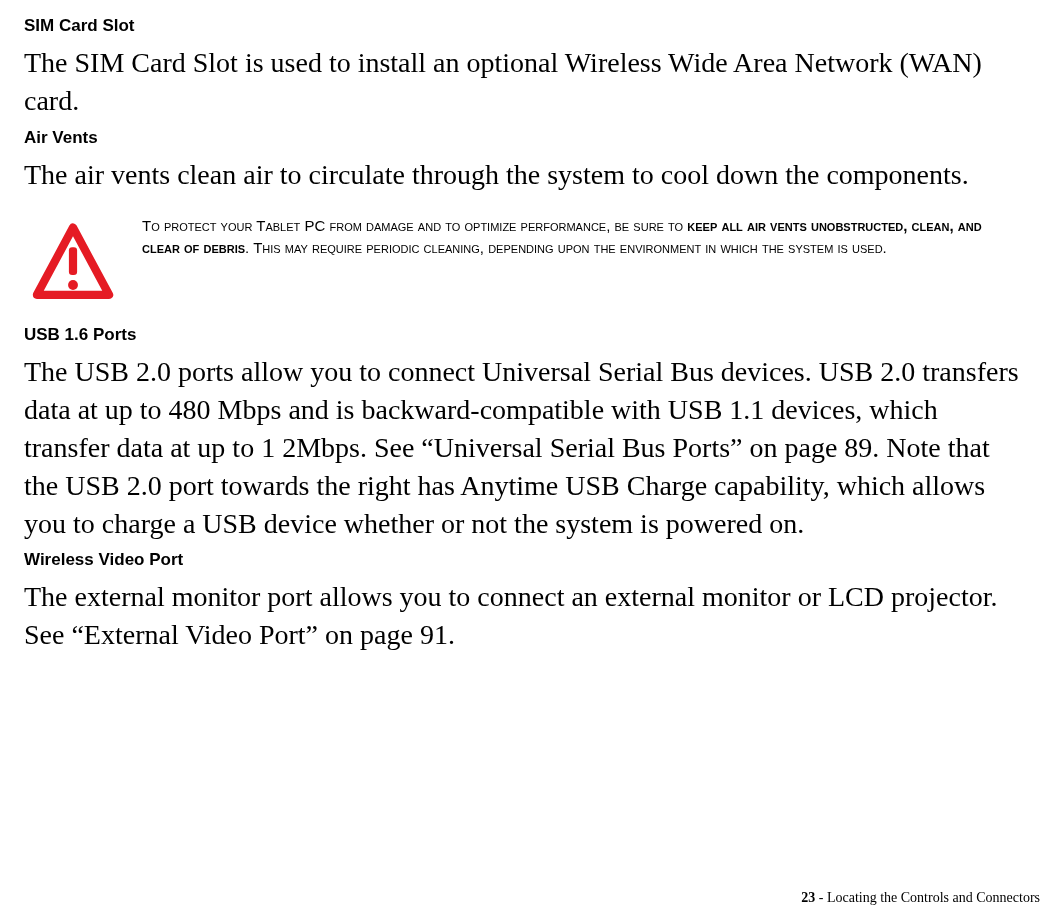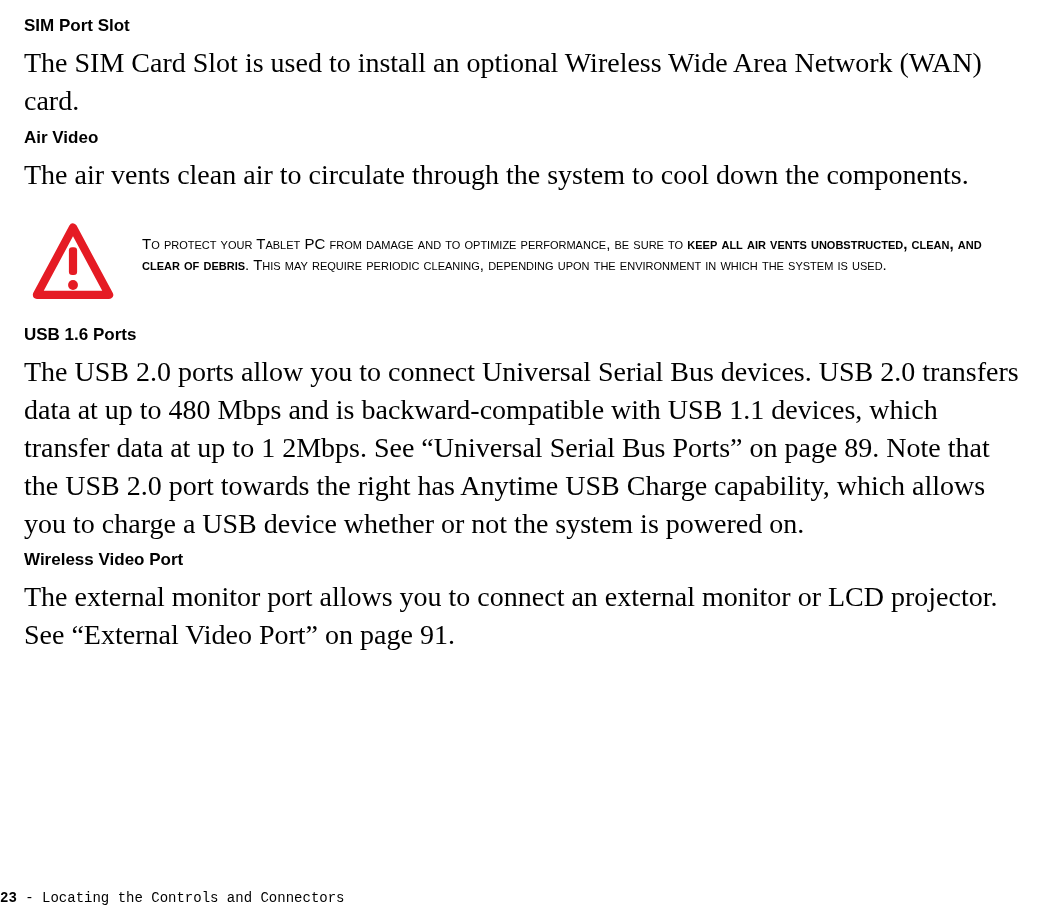--- a/index.html
+++ b/index.html
@@ -24,21 +24,21 @@
       margin-top: 6px;
     }
     .body-text {
       font-family: "Times New Roman", Times, serif;
       font-size: 28px;
       line-height: 1.35;
       margin-bottom: 8px;
     }
     .callout {
       display: flex;
-      align-items: center;
+      align-items: flex-start;
       margin-top: 22px;
       margin-bottom: 22px;
     }
     .callout-icon {
       flex-shrink: 0;
       width: 82px;
       height: 82px;
       margin-right: 28px;
       margin-left: 8px;
       margin-top: 6px;
@@ -53,22 +53,22 @@
       margin-bottom: 10px;
     }
     .callout-text .bold {
       font-weight: bold;
     }
     .footer {
       position: absolute;
       bottom: 16px;
       left: 0;
       width: 1040px;
-      text-align: left;
-      font-family: Liberation Mono, monospace;
+      text-align: right;
+      font-family: Liberation Serif, serif;
       font-size: 14px;
     }
     .footer .page-num {
       font-weight: bold;
     }
     svg .triangle {
       stroke: #e51b24;
       fill: none;
       stroke-width: 10;
       stroke-linejoin: round;
@@ -76,24 +76,24 @@
     svg .bang-body {
       fill: #e51b24;
     }
     svg .bang-dot {
       fill: #e51b24;
     }
   </style>
 </head>
 <body>
 
-<div class="heading">SIM Port Slot</div>
+<div class="heading">SIM Card Slot</div>
 <div class="body-text">The SIM Card Slot is used to install an optional Wireless Wide Area Network (WAN) card.</div>
 
-<div class="heading">Air Video</div>
+<div class="heading">Air Vents</div>
 <div class="body-text">The air vents clean air to circulate through the system to cool down the components.</div>
 
 <div class="callout">
   <span class="callout-icon">
     <svg viewBox="0 0 100 100" width="82" height="82">
       <polygon class="triangle" points="50,8 94,90 6,90"></polygon>
       <rect class="bang-body" x="45" y="32" width="10" height="34" rx="4"></rect>
       <circle class="bang-dot" cx="50" cy="78" r="6"></circle>
     </svg>
   </span>

